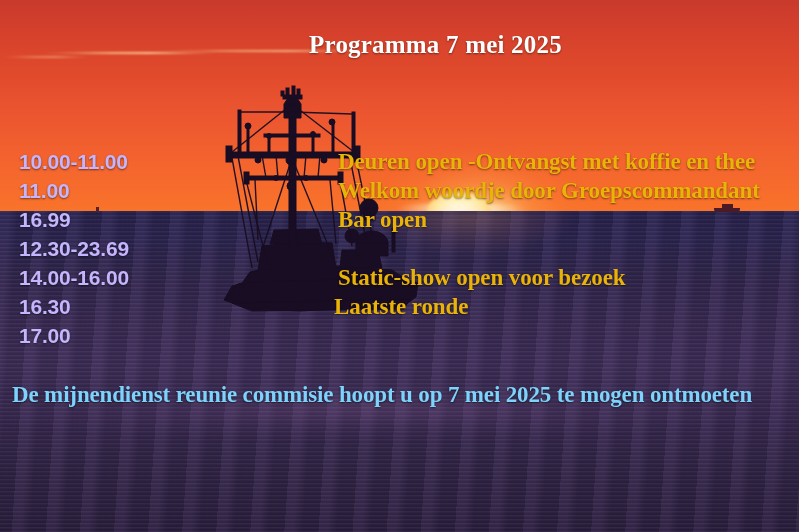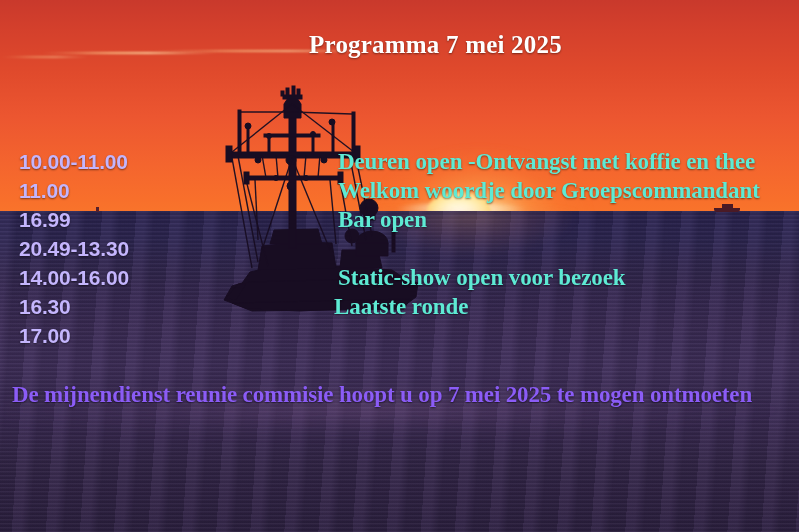--- a/index.html
+++ b/index.html
@@ -212,33 +212,33 @@
     color: #c4b5fd;
     text-shadow: 0 1px 2px rgba(0,0,0,.5);
   }
   .desc {
     position: absolute;
     left: 338px;
     font-family: "Liberation Serif", serif;
     font-weight: bold;
     font-size: 23px;
     letter-spacing: -0.1px;
-    color: #5eead4;
+    color: #eab308;
     text-shadow: 0 1px 2px rgba(0,0,0,.5);
   }
   .desc.indent { left: 334px; }
 
   .footer {
     position: absolute;
     left: 12px; top: 382px;
     font-family: "Liberation Serif", serif;
     font-weight: bold;
     font-size: 23px;
     letter-spacing: -0.15px;
-    color: #8b5cf6;
+    color: #7dd3fc;
     text-shadow: 0 1px 2px rgba(0,0,0,.55);
     white-space: nowrap;
   }
 </style>
 </head>
 <body>
 
 <div class="poster">
 
   <div class="photo">
@@ -369,21 +369,21 @@
         <span class="time">11.00</span>
         <span class="desc">Welkom woordje  door Groepscommandant</span>
       </div>
 
       <div class="row">
         <span class="time">16.99</span>
         <span class="desc">Bar open</span>
       </div>
 
       <div class="row">
-        <span class="time">20.49-13.30</span>
+        <span class="time">12.30-23.69</span>
       </div>
 
       <div class="row">
         <span class="time">14.00-16.00</span>
         <span class="desc">Static-show open voor bezoek</span>
       </div>
 
       <div class="row">
         <span class="time">16.30</span>
         <span class="desc indent">Laatste ronde</span>

